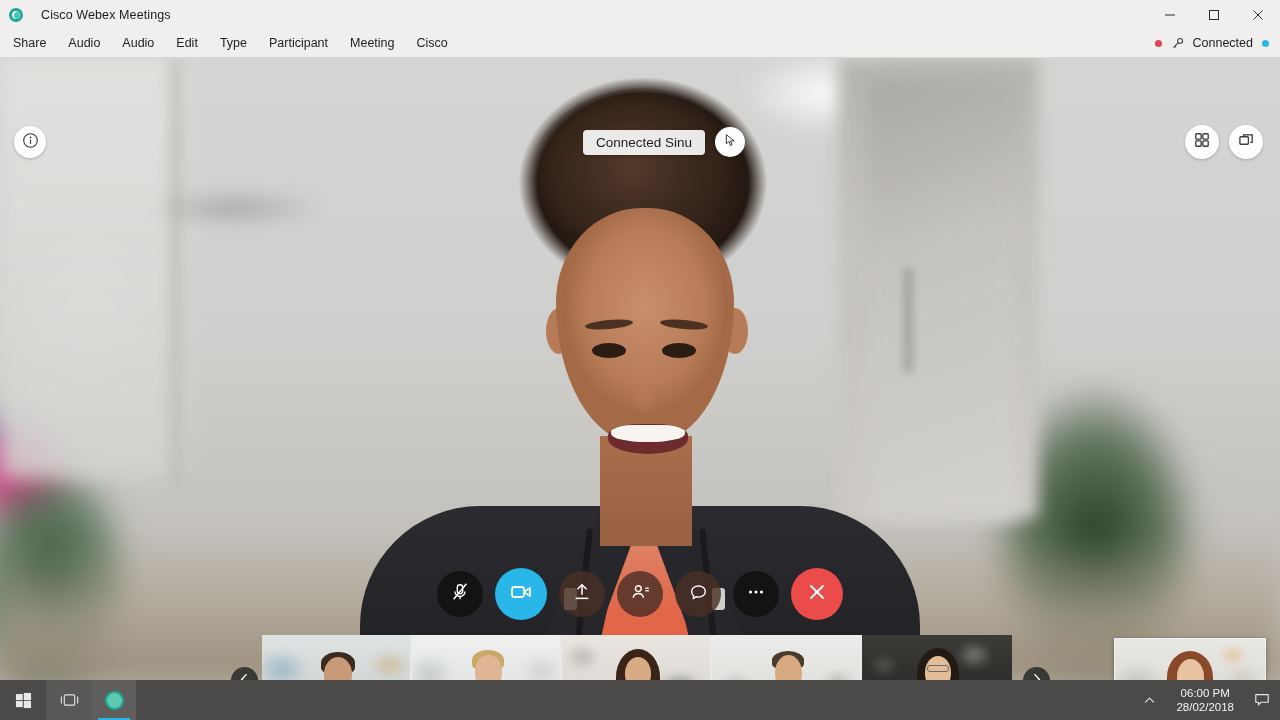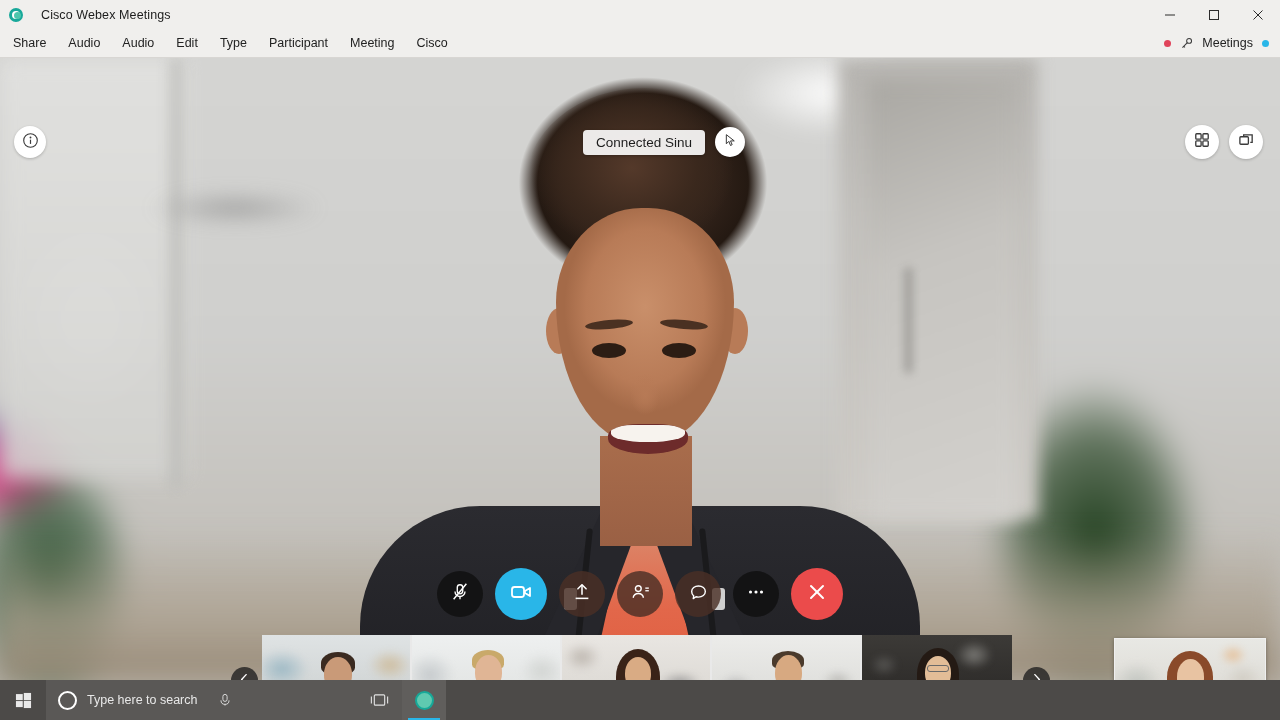--- a/index.html
+++ b/index.html
@@ -371,21 +371,21 @@
 
     <div class="menu-status">
       <div class="rec-dot"></div>
       <div class="key-icon">
         <svg width="13" height="13" viewBox="0 0 16 16">
           <circle cx="11.2" cy="4.8" r="3" fill="none" stroke="currentColor" stroke-width="1.3"></circle>
           <line x1="9.1" y1="6.9" x2="3" y2="13" stroke="currentColor" stroke-width="1.3"></line>
           <line x1="4.6" y1="11.4" x2="6.1" y2="12.9" stroke="currentColor" stroke-width="1.3"></line>
         </svg>
       </div>
-      <span>Meetings</span>
+      <span>Connected</span>
       <div class="conn-dot"></div>
     </div>
   </div>
 
   <div class="stage">
 
     <div class="bg"></div>
     <div class="bg-panel-left"></div>
     <div class="bg-panel-left2"></div>
     <div class="bg-text-blur"></div>
@@ -620,39 +620,44 @@
   <div class="taskbar">
     <div class="tb-start">
       <svg width="17" height="17" viewBox="0 0 18 18">
         <rect x="1" y="2.2" width="7.2" height="6.4" fill="#e9e9e9"></rect>
         <rect x="9.3" y="1" width="7.7" height="7.6" fill="#e9e9e9"></rect>
         <rect x="1" y="9.6" width="7.2" height="6.4" fill="#e9e9e9"></rect>
         <rect x="9.3" y="9.4" width="7.7" height="7.6" fill="#e9e9e9"></rect>
       </svg>
     </div>
 
-    <div class="tb-search">
-      <div class="cortana-ring"></div>
-      <span class="tb-search-text">Type here to search</span>
-      <div class="tb-mic">
-        <svg width="14" height="14" viewBox="0 0 16 16">
-          <rect x="5.6" y="1.6" width="4.8" height="8" rx="2.4" fill="none" stroke="currentColor" stroke-width="1.1"></rect>
-          <path d="M3.4 8.4 a4.6 4.6 0 0 0 9.2 0" fill="none" stroke="currentColor" stroke-width="1.1"></path>
-          <line x1="8" y1="12.6" x2="8" y2="14.4" stroke="currentColor" stroke-width="1.1"></line>
-        </svg>
-      </div>
-    </div>
 
     <div class="tb-taskview">
       <svg width="19" height="16" viewBox="0 0 22 18">
         <rect x="5" y="3" width="12" height="12" rx="1.2" fill="none" stroke="currentColor" stroke-width="1.3"></rect>
         <line x1="1.6" y1="5" x2="1.6" y2="13" stroke="currentColor" stroke-width="1.3"></line>
         <line x1="20.4" y1="5" x2="20.4" y2="13" stroke="currentColor" stroke-width="1.3"></line>
       </svg>
     </div>
 
     <div class="tb-app">
       <div class="tb-app-icon"></div>
     </div>
 
+    <div class="tb-right">
+      <div class="tb-chevron">
+        <svg width="13" height="13" viewBox="0 0 16 16">
+            <path d="M3 10 L8 5 L13 10" fill="none" stroke="currentColor" stroke-width="1.4" stroke-linecap="round" stroke-linejoin="round"></path>
+          </svg>
+      </div>
+      <div class="tb-clock">
+        <span>06:00 PM</span>
+        <span>28/02/2018</span>
+      </div>
+      <div class="tb-action">
+        <svg width="16" height="16" viewBox="0 0 18 18">
+          <path d="M2 3 h14 v8.5 h-8 l-3 3 v-3 h-3 Z" fill="none" stroke="currentColor" stroke-width="1.3" stroke-linejoin="round"></path>
+        </svg>
+      </div>
+    </div>
   </div>
 
 </div>
 
 </body></html>

